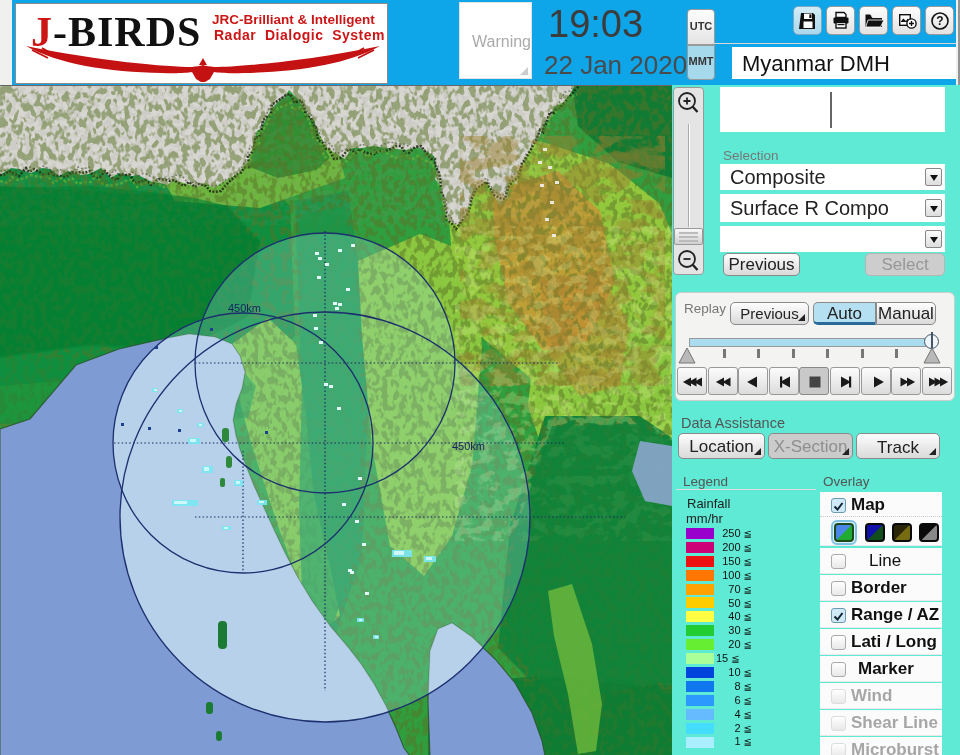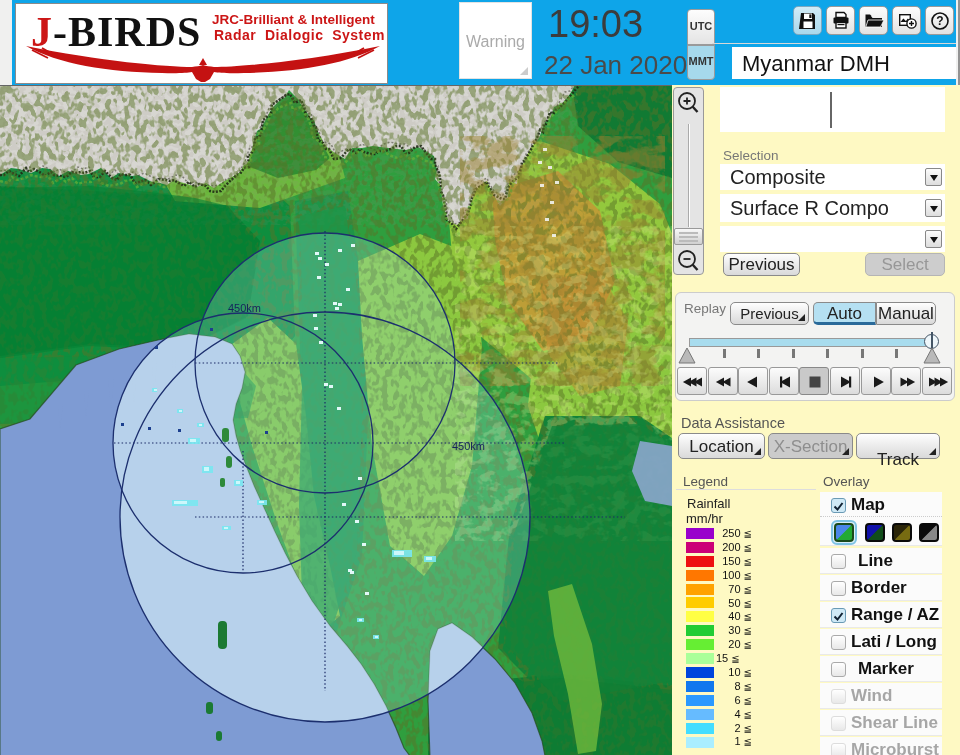--- a/index.html
+++ b/index.html
@@ -2,30 +2,30 @@
 <html><head><meta charset="utf-8"><style>
 * { margin:0; padding:0; box-sizing:border-box; }
 body { width:960px; height:755px; font-family:"Liberation Sans", sans-serif; background:#f0f0ef; overflow:hidden; position:relative; }
 #header { position:absolute; left:12px; top:0; width:960px; height:85px; background:#0ea5e9; }
 #logo { position:absolute; left:3px; top:3px; width:373px; height:81px; background:#fff; border:1px solid #8a8a8a; }
 #jbirds { position:absolute; left:15px; top:4px; font-family:"Liberation Serif", serif; font-weight:bold; font-size:42px; letter-spacing:1px; color:#111; }
 #jbirds .j { color:#cc1616; }
 #tag1 { position:absolute; left:196px; top:8px; color:#cc1616; font-weight:bold; font-size:13.5px; white-space:nowrap; }
 #tag2 { position:absolute; left:198px; top:23px; color:#cc1616; font-weight:bold; font-size:14px; letter-spacing:0.5px; white-space:nowrap; }
 #warn { position:absolute; left:447px; top:2px; width:73px; height:77px; background:#fff; border:1px solid #e3e3e3; }
-#warn span { position:absolute; left:0; right:0; top:30px; text-align:center; color:#aaa; font-size:16px; }
+#warn span { position:absolute; left:0; right:0; top:30px; text-align:right; color:#aaa; font-size:16px; }
 #clock { position:absolute; left:536px; top:3px; font-size:38px; color:#3c3c3c; }
 #date { position:absolute; left:532px; top:50px; font-size:26px; color:#4a4a4a;text-align:center; }
 .zbtn { position:absolute; left:675px; width:28px; height:36px; border:1px solid #9a9a9a; text-align:center; font-size:11px; font-weight:bold; color:#333; }
 .ibtn { position:absolute; top:6px; width:29px; height:29px; border:1px solid #9a9a9a; border-radius:5px; padding:3px; }
 #hdrline { position:absolute; left:700px; top:43px; width:244px; height:1px; background:#d8d8d8; }
 #dmh { position:absolute; left:720px; top:47px; width:225px; height:32px; background:#fff; font-size:22px; color:#111; padding:4px 0 0 10px; }
 #redge { position:absolute; left:944px; top:0; width:16px; height:85px; background:#f0f0ef; }
 #map { position:absolute; left:0; top:85px; width:672px; height:670px; border-top:1px solid #666; }
-#panel { position:absolute; left:672px; top:85px; width:288px; height:670px; background:#fef9c3; }
+#panel { position:absolute; left:672px; top:85px; width:288px; height:670px; background:#5eead4; }
 #zoomctl { position:absolute; left:1px; top:2px; width:31px; height:188px; background:#e4e4e4; border:1px solid #999; border-radius:4px; }
 #inpbox { position:absolute; left:48px; top:2px; width:225px; height:45px; background:#fff; }
 .lbl { position:absolute; color:#777; font-size:13.5px; }
 .drow { position:absolute; left:48px; width:225px; background:#fff; }
 .drow .txt { font-size:20px; color:#222; padding:2px 0 0 10px; }
 .dbtn { position:absolute; right:3px; top:4px; width:17px; height:18px; border:1px solid #888; border-radius:2px; background:linear-gradient(#fcfcfc,#ddd); }
 .dbtn:after { content:""; position:absolute; left:4px; top:6px; border:4.5px solid transparent; border-top:6px solid #111; }
 .btn { position:absolute; border:1px solid #8a8a8a; border-radius:5px; background:linear-gradient(#fefefe,#d9d9d9); text-align:center; font-size:17px; color:#222; }
 .btn.dis { background:#cdcdcd; color:#979797; border-color:#b5b5b5; }
 .corner:after { content:""; position:absolute; right:3px; bottom:3px; border-left:7px solid transparent; border-bottom:7px solid #222; }
@@ -344,21 +344,21 @@
       </svg></div>
     <div class="pbtn" style="left:250px;"><svg width="22" height="20" viewBox="0 0 22 20">
         <path d="M2,5.5 L10.1,10 L2,14.5 Z" fill="#1a1a1a"></path>
         <path d="M7.5,5.5 L15.6,10 L7.5,14.5 Z" fill="#1a1a1a"></path>
         <path d="M13,5.5 L21.1,10 L13,14.5 Z" fill="#1a1a1a"></path>
       </svg></div>
 
   <div class="lbl" style="left:9px;top:330px;font-size:14.5px;color:#555">Data Assistance</div>
   <div class="btn corner" style="left:6px;top:348px;width:87px;height:26px;padding-top:3px">Location</div>
   <div class="btn corner" style="left:96px;top:348px;width:85px;height:26px;background:#cbcbcb;color:#8e8e8e;padding-top:3px">X-Section</div>
-  <div class="btn corner" style="left:184px;top:348px;width:84px;height:26px;padding-top:16px">Track</div>
+  <div class="btn corner" style="left:184px;top:348px;width:84px;height:26px;padding-top:4px">Track</div>
 
   <div class="lbl" style="left:11px;top:389px;color:#555">Legend</div>
   <div style="position:absolute;left:4px;top:404px;width:140px;height:1px;background:#ddd"></div>
   <div class="lbl" style="left:15px;top:411px;color:#222;font-size:13px">Rainfall</div>
   <div class="lbl" style="left:14px;top:426px;color:#222;font-size:13px">mm/hr</div>
   <div style="position:absolute;left:14px;top:443px;width:28px;height:11px;background:#9900cc"></div>
     <div style="position:absolute;left:44px;top:442px;width:36px;text-align:right;font-size:11px;color:#111">250 <span style="font-size:10px">≦</span></div>
     <div style="position:absolute;left:14px;top:457px;width:28px;height:11px;background:#cc0077"></div>
     <div style="position:absolute;left:44px;top:456px;width:36px;text-align:right;font-size:11px;color:#111">200 <span style="font-size:10px">≦</span></div>
     <div style="position:absolute;left:14px;top:471px;width:28px;height:11px;background:#ee1111"></div>
@@ -387,21 +387,21 @@
     <div style="position:absolute;left:44px;top:623px;width:36px;text-align:right;font-size:11px;color:#111">4 <span style="font-size:10px">≦</span></div>
     <div style="position:absolute;left:14px;top:638px;width:28px;height:11px;background:#44ddff"></div>
     <div style="position:absolute;left:44px;top:637px;width:36px;text-align:right;font-size:11px;color:#111">2 <span style="font-size:10px">≦</span></div>
     <div style="position:absolute;left:14px;top:652px;width:28px;height:11px;background:#aaeeff"></div>
     <div style="position:absolute;left:44px;top:650px;width:36px;text-align:right;font-size:11px;color:#111">1 <span style="font-size:10px">≦</span></div>
   <div class="lbl" style="left:151px;top:389px;color:#555">Overlay</div>
   <div class="ovrow" style="top:407px;height:26px"><span class="cb" style="background:#cfe9f6;border-color:#6a9ab5"><svg width="13" height="13" viewBox="0 0 13 13">
           <path d="M2.5,6.5 L5.5,9.5 L10.5,3" fill="none" stroke="#123" stroke-width="2"></path>
         </svg></span><span style="color:#111;font-size:17px;font-weight:bold;vertical-align:3px;margin-left:5px">Map</span></div>
     <div class="ovrow" style="top:431px;height:30px;border-top:1px dotted #ccc;padding-top:3px"><span class="swsel"><span class="sw" style="background:linear-gradient(135deg,#4a87e8 48%,#22aa33 52%)"></span></span><span class="sw swb" style="background:linear-gradient(135deg,#1111aa 48%,#114d1a 52%);margin-left:8px"></span><span class="sw swb" style="background:linear-gradient(135deg,#2a2408 48%,#776b11 52%);margin-left:7px"></span><span class="sw swb" style="background:linear-gradient(135deg,#0a0a0a 48%,#888 52%);margin-left:7px"></span></div>
-    <div class="ovrow" style="top:463px;height:26px"><span class="cb" style="border-color:#aaa"></span><span style="color:#111;font-size:17px;font-weight:bold;vertical-align:3px;margin-left:12px">Line</span></div>
+    <div class="ovrow" style="top:463px;height:26px"><span class="cb" style="border-color:#aaa"></span><span style="color:#111;font-size:17px;font-weight:normal;vertical-align:3px;margin-left:23px">Line</span></div>
     <div class="ovrow" style="top:490px;height:26px"><span class="cb" style="border-color:#aaa"></span><span style="color:#111;font-size:17px;font-weight:bold;vertical-align:3px;margin-left:5px">Border</span></div>
     <div class="ovrow" style="top:517px;height:26px"><span class="cb" style="background:#cfe9f6;border-color:#6a9ab5"><svg width="13" height="13" viewBox="0 0 13 13">
           <path d="M2.5,6.5 L5.5,9.5 L10.5,3" fill="none" stroke="#123" stroke-width="2"></path>
         </svg></span><span style="color:#111;font-size:17px;font-weight:bold;vertical-align:3px;margin-left:5px">Range / AZ</span></div>
     <div class="ovrow" style="top:544px;height:26px"><span class="cb" style="border-color:#aaa"></span><span style="color:#111;font-size:17px;font-weight:bold;vertical-align:3px;margin-left:5px">Lati / Long</span></div>
     <div class="ovrow" style="top:571px;height:26px"><span class="cb" style="border-color:#aaa"></span><span style="color:#111;font-size:17px;font-weight:bold;vertical-align:3px;margin-left:12px">Marker</span></div>
     <div class="ovrow" style="top:598px;height:26px"><span class="cb" style="border-color:#ddd"></span><span style="color:#a6a6a6;font-size:17px;font-weight:bold;vertical-align:3px;margin-left:5px">Wind</span></div>
     <div class="ovrow" style="top:625px;height:26px"><span class="cb" style="border-color:#ddd"></span><span style="color:#a6a6a6;font-size:17px;font-weight:bold;vertical-align:3px;margin-left:5px">Shear Line</span></div>
     <div class="ovrow" style="top:652px;height:26px"><span class="cb" style="border-color:#ddd"></span><span style="color:#a6a6a6;font-size:17px;font-weight:bold;vertical-align:3px;margin-left:5px">Microburst</span></div>
 </div>

